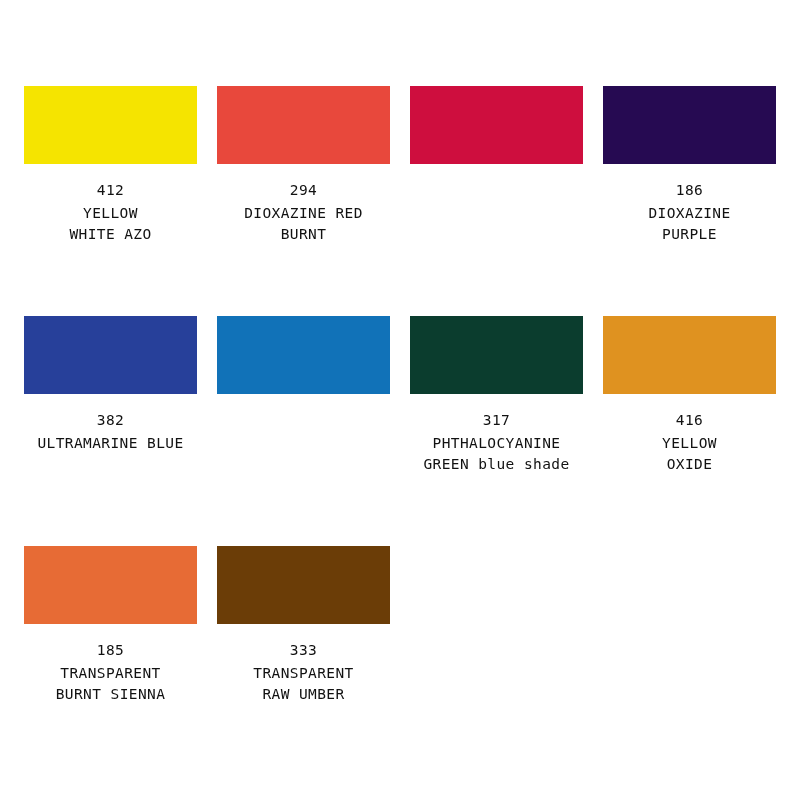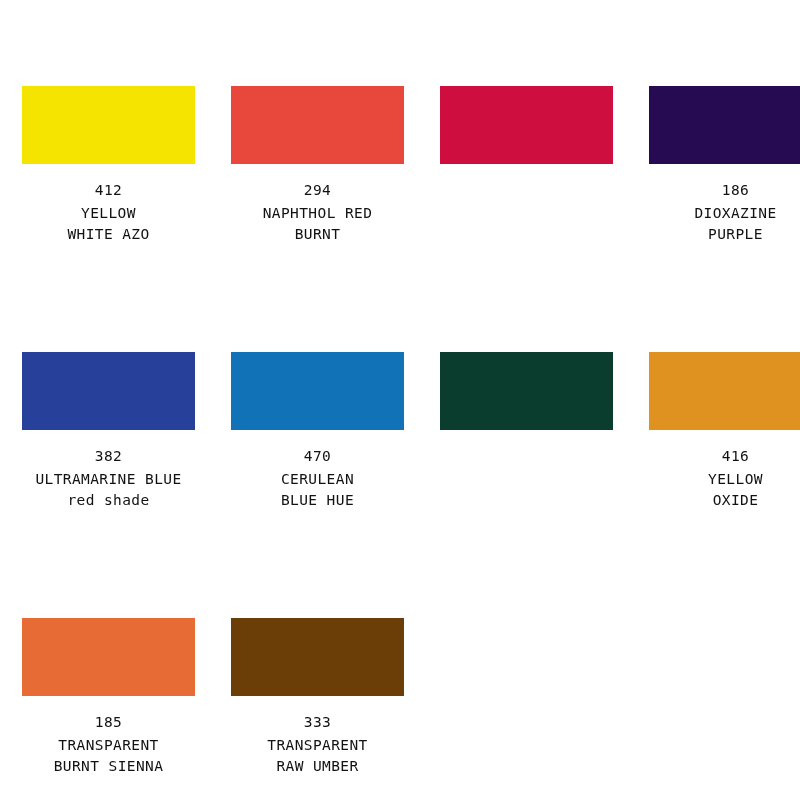--- a/index.html
+++ b/index.html
@@ -19,21 +19,20 @@
     width: 800px;
     height: 800px;
     box-sizing: border-box;
     padding: 86px 22px 0 22px;
     display: grid;
     grid-template-columns: repeat(4, 1fr);
     grid-template-rows: repeat(3, 230px);
     column-gap: 16px;
     row-gap: 0px;
     justify-items: center;
-    gap: 36px;
   }
 
   .swatch-cell {
     width: 100%;
     display: flex;
     flex-direction: column;
     align-items: center;
   }
 
   .swatch-chip {
@@ -75,39 +74,39 @@
 </head>
 <body style="background: rgb(255, 255, 255);">
 
 <div id="swatch-chart">
     <div class="swatch-cell">
       <div class="swatch-chip" style="background: rgb(245, 228, 0);"></div>
       <div class="swatch-caption"><span class="swatch-code">412</span><span class="swatch-name-line">YELLOW</span><span class="swatch-name-line">WHITE AZO</span></div>
     </div>
     <div class="swatch-cell">
       <div class="swatch-chip" style="background: rgb(232, 72, 60);"></div>
-      <div class="swatch-caption"><span class="swatch-code">294</span><span class="swatch-name-line">NAPHTHOL RED</span><span class="swatch-name-line">BURNT</span></div>
+      <div class="swatch-caption"><span class="swatch-code">294</span><span class="swatch-name-line">DIOXAZINE RED</span><span class="swatch-name-line">BURNT</span></div>
     </div>
     <div class="swatch-cell">
       <div class="swatch-chip" style="background: rgb(206, 14, 62);"></div>
     </div>
     <div class="swatch-cell">
       <div class="swatch-chip" style="background: rgb(38, 10, 82);"></div>
       <div class="swatch-caption"><span class="swatch-code">186</span><span class="swatch-name-line">DIOXAZINE</span><span class="swatch-name-line">PURPLE</span></div>
     </div>
     <div class="swatch-cell">
       <div class="swatch-chip" style="background: rgb(39, 64, 154);"></div>
-      <div class="swatch-caption"><span class="swatch-code">382</span><span class="swatch-name-line">ULTRAMARINE BLUE</span><span class="swatch-name-line">red shade</span></div>
+      <div class="swatch-caption"><span class="swatch-code">382</span><span class="swatch-name-line">ULTRAMARINE BLUE</span></div>
     </div>
     <div class="swatch-cell">
       <div class="swatch-chip" style="background: rgb(17, 114, 184);"></div>
-      <div class="swatch-caption"><span class="swatch-code">470</span><span class="swatch-name-line">CERULEAN</span><span class="swatch-name-line">BLUE HUE</span></div>
     </div>
     <div class="swatch-cell">
       <div class="swatch-chip" style="background: rgb(11, 61, 46);"></div>
+      <div class="swatch-caption"><span class="swatch-code">317</span><span class="swatch-name-line">PHTHALOCYANINE</span><span class="swatch-name-line">GREEN blue shade</span></div>
     </div>
     <div class="swatch-cell">
       <div class="swatch-chip" style="background: rgb(223, 146, 32);"></div>
       <div class="swatch-caption"><span class="swatch-code">416</span><span class="swatch-name-line">YELLOW</span><span class="swatch-name-line">OXIDE</span></div>
     </div>
     <div class="swatch-cell">
       <div class="swatch-chip" style="background: rgb(231, 107, 53);"></div>
       <div class="swatch-caption"><span class="swatch-code">185</span><span class="swatch-name-line">TRANSPARENT</span><span class="swatch-name-line">BURNT SIENNA</span></div>
     </div>
     <div class="swatch-cell">

